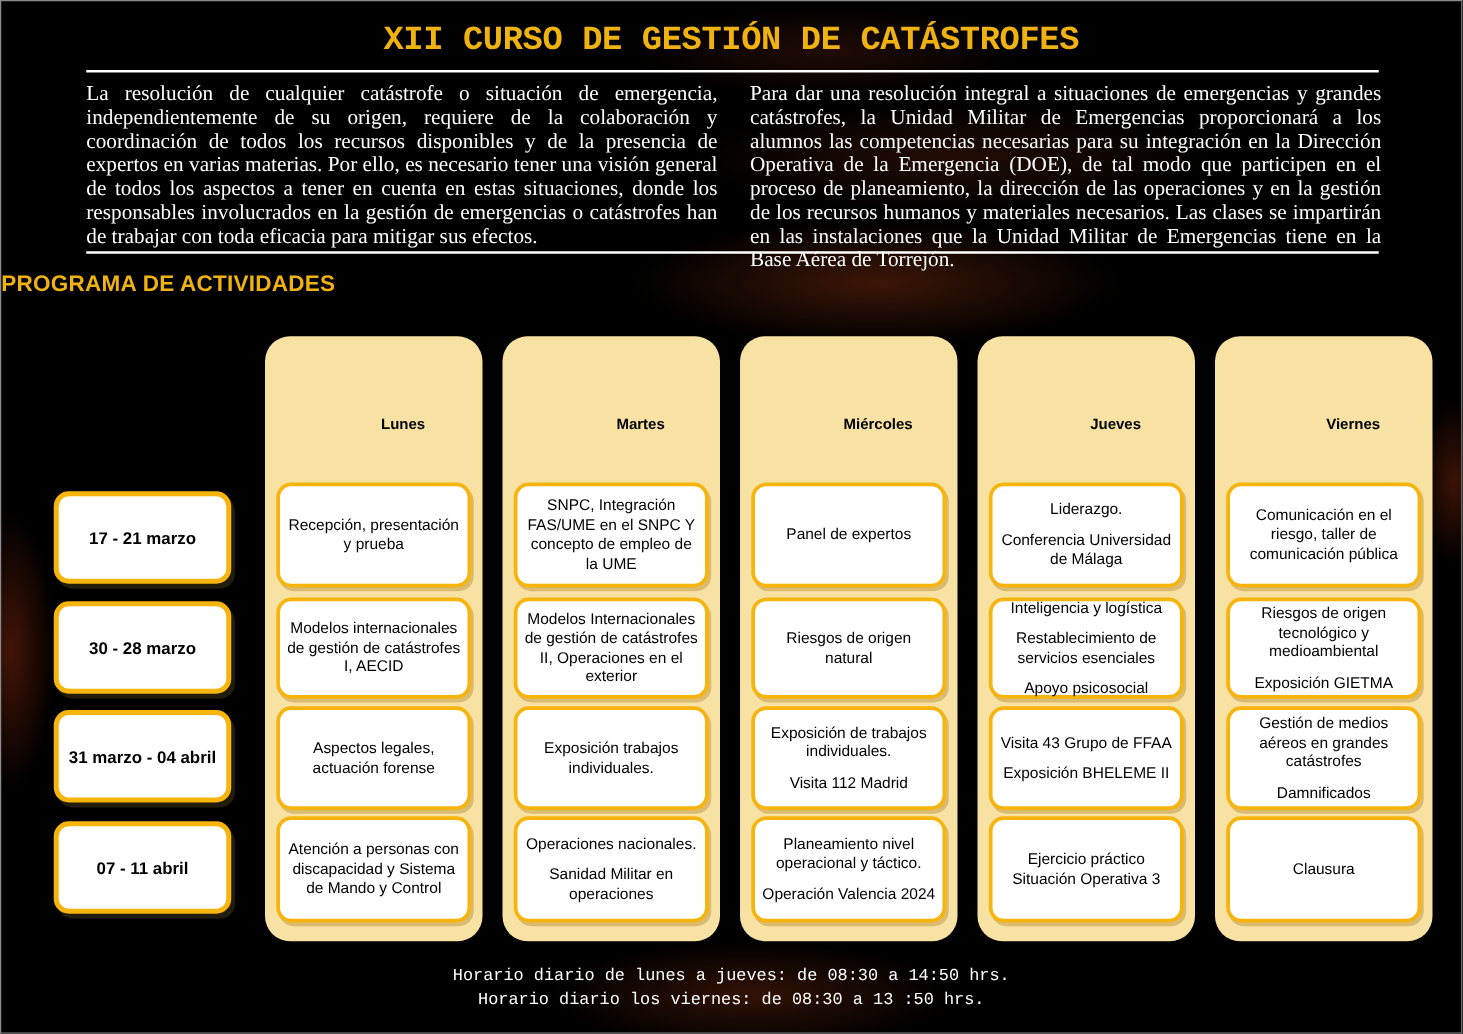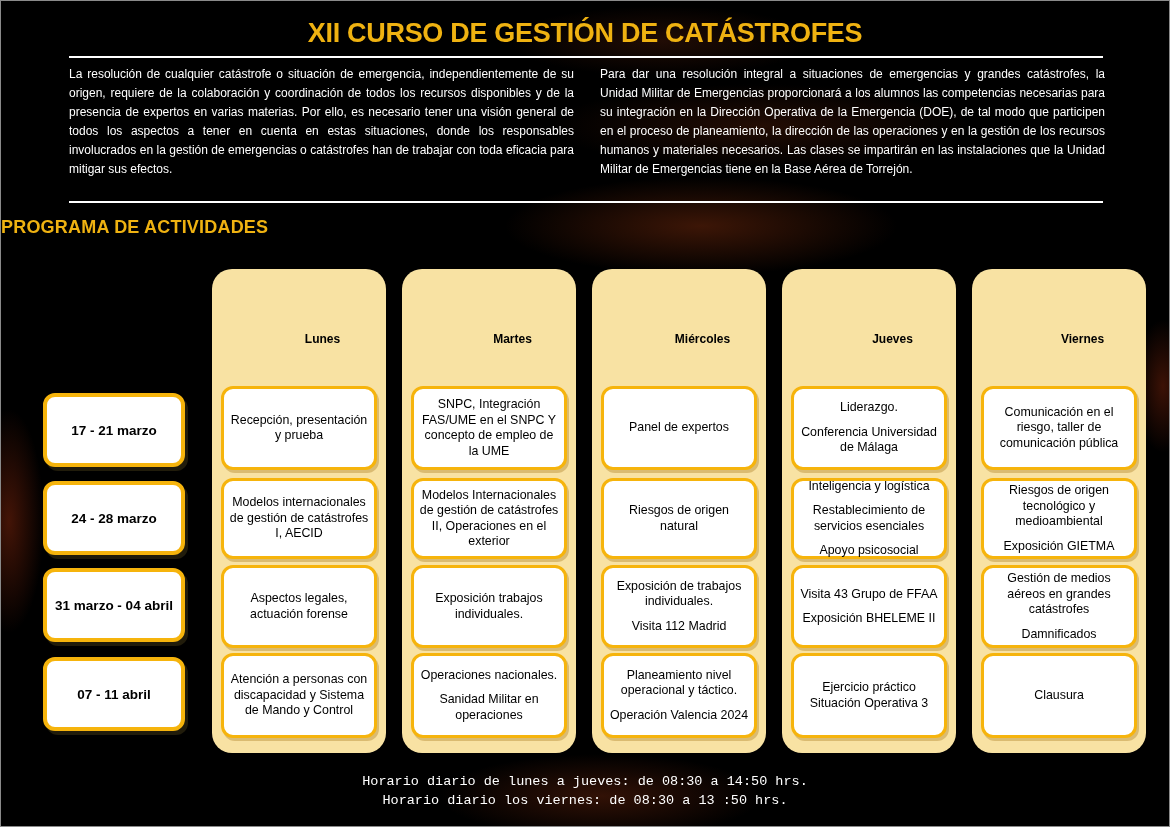--- a/index.html
+++ b/index.html
@@ -13,28 +13,28 @@
     background:
       radial-gradient(ellipse 220px 50px at 660px 40px,  rgba(60,22,8,0.55),  rgba(0,0,0,0) 70%),
       radial-gradient(ellipse 300px 60px at 760px 125px, rgba(70,25,8,0.50),  rgba(0,0,0,0) 70%),
       radial-gradient(ellipse 280px 70px at 700px 225px, rgba(110,40,12,0.55),rgba(0,0,0,0) 70%),
       radial-gradient(ellipse 230px 60px at 600px 795px, rgba(100,35,12,0.50),rgba(0,0,0,0) 70%),
       radial-gradient(ellipse 50px 160px at 8px 520px,   rgba(150,45,15,0.45),rgba(0,0,0,0) 70%),
       radial-gradient(ellipse 40px 95px at 1162px 385px, rgba(150,45,15,0.40),rgba(0,0,0,0) 70%);
   }
   .title{
     position:absolute;top:17px;left:0;right:0;text-align:center;
-    color:var(--accent-gold,#EFB211);font-size:27px;font-weight:bold;letter-spacing:-0.3px;
+    color:var(--accent-gold,#EFB211);font-size:27px;font-weight:bold;letter-spacing:-0.3px;font-family:Liberation Mono, monospace;
   }
   .rule{position:absolute;left:68px;right:66px;height:2px;background:var(--text-light,#fff);}
   .rule-top{top:55px;}
   .rule-bottom{top:200px;}
   .intro{
     position:absolute;top:64px;left:68px;right:64px;display:flex;gap:26px;
-    color:var(--text-light,#fff);font-size:12px;line-height:19px;text-align:justify;
+    color:var(--text-light,#fff);font-size:17px;line-height:19px;text-align:justify;font-family:Liberation Serif, serif;
   }
   .intro p{margin:0;flex:1;}
   .program-heading{
     position:absolute;top:216px;left:0;right:0;
     color:var(--accent-gold,#EFB211);font-size:18px;font-weight:bold;letter-spacing:0.2px;
   }
   .week-box{
     position:absolute;left:42px;width:134px;height:66px;
     background:#fff;border:4px solid var(--cell-border,#F6B40C);border-radius:12px;
     display:flex;align-items:center;justify-content:center;text-align:center;
@@ -79,21 +79,21 @@
   <div class="intro">
     <p>La resolución de cualquier catástrofe o situación de emergencia, independientemente de su origen, requiere de la colaboración y coordinación de todos los recursos disponibles y de la presencia de expertos en varias materias. Por ello, es necesario tener una visión general de todos los aspectos a tener en cuenta en estas situaciones, donde los responsables involucrados en la gestión de emergencias o catástrofes han de trabajar con toda eficacia para mitigar sus efectos.</p>
     <p>Para dar una resolución integral a situaciones de emergencias y grandes catástrofes, la Unidad Militar de Emergencias proporcionará a los alumnos las competencias necesarias para su integración en la Dirección Operativa de la Emergencia (DOE), de tal modo que participen en el proceso de planeamiento, la dirección de las operaciones y en la gestión de los recursos humanos y materiales necesarios. Las clases se impartirán en las instalaciones que la Unidad Militar de Emergencias tiene en la Base Aérea de Torrejón.</p>
   </div>
 
   <div class="rule rule-bottom"></div>
 
   <div class="program-heading">PROGRAMA DE ACTIVIDADES</div>
 
   <div class="week-box wk1">17 - 21 marzo</div>
-  <div class="week-box wk2">24 - 28 marzo</div>
+  <div class="week-box wk2">30 - 28 marzo</div>
   <div class="week-box wk3">31 marzo - 04 abril</div>
   <div class="week-box wk4">07 - 11 abril</div>
 
   <div class="day-col" style="left:211px">
     <div class="day-label">Lunes</div>
     <div class="cell r2">
         <p>Modelos internacionales de gestión de catástrofes I, AECID</p>
       </div>
     <div class="cell r1">
         <p>Recepción, presentación y prueba</p>

